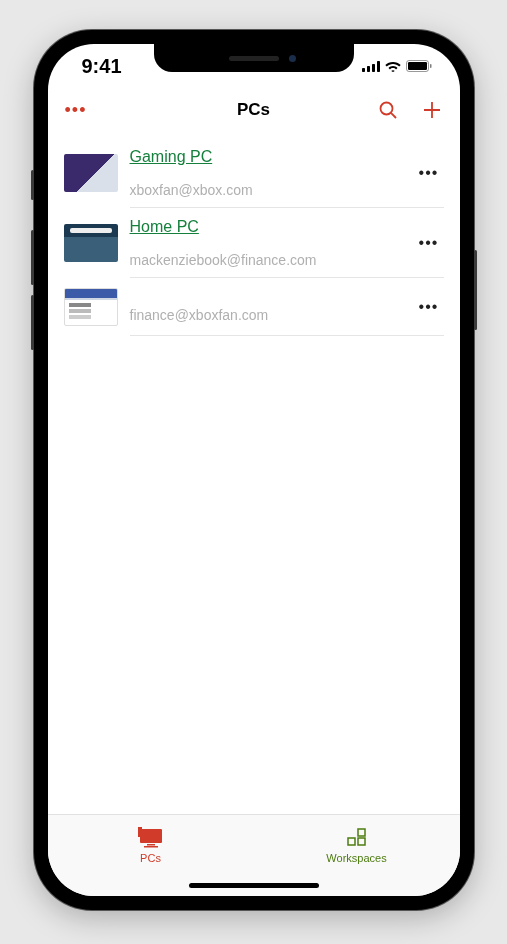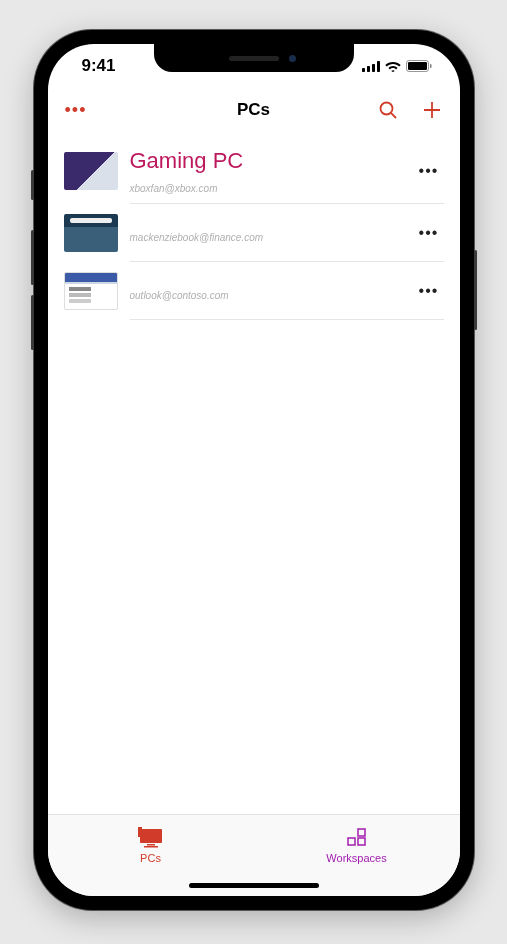--- a/index.html
+++ b/index.html
@@ -62,21 +62,21 @@
       content:"";
       position:absolute; right:58px;
       width:7px; height:7px; background:#1a2d4a; border-radius:50%;
     }
     .status-bar {
       height: 44px;
       display: flex;
       justify-content: space-between;
       align-items: center;
       padding: 0 28px 0 34px;
-      font-size: 17px;
+      font-size: 20px;
       font-weight: 600;
     }
     .status-right { display: flex; align-items: center; gap: 5px; }
     .status-right svg { display: block; }
 
     .header {
       height: 44px;
       display: flex;
       align-items: center;
       justify-content: space-between;
@@ -122,22 +122,22 @@
       overflow:hidden;
     }
     .thumb.t0 { background: linear-gradient(135deg,#3a2a6b 0% 55%, #d9e0e9 55% 100%); }
     .thumb.t1 { background: linear-gradient(180deg,#1b3a52 0% 35%, #3a6079 35% 100%); position:relative; }
     .thumb.t1::before { content:""; position:absolute; top:4px; left:6px; right:6px; height:5px; background:#eee; border-radius:2px; }
     .thumb.t2 { background:#fff; border:1px solid #ddd; }
     .thumb.t2::before { content:""; display:block; height:9px; background:#3b5ba8; border-bottom:2px solid #cfd6e4; }
     .thumb.t2::after { content:""; display:block; margin:3px 4px; height:4px; width:22px; background:#888; box-shadow: 0 6px 0 #bbb, 0 12px 0 #ccc; }
 
     .item-text { flex:1; min-width:0; }
-    .item-title { font-size:22px; color:#be185d; }
-    .item-sub { font-size:10px; color:#b0b0b0; margin-top:9px;font-style:italic; }
+    .item-title { font-size:16px; color:#15803d;text-decoration:underline; }
+    .item-sub { font-size:14px; color:#b0b0b0; margin-top:16px; }
     .item-more {
       width:30px; text-align:center;
       font-size:16px; letter-spacing:1px; color:#222; cursor:pointer;
       line-height:1;
     }
 
     .tabbar {
       height: 82px;
       border-top: 1px solid #e2e2e2;
       background: #f9f9f9;
@@ -145,21 +145,21 @@
       padding-bottom: 20px;
     }
     .tab {
       flex:1;
       display:flex;
       flex-direction:column;
       align-items:center;
       justify-content:center;
       gap:3px;
       cursor:pointer;
-      color:#a21caf;
+      color:#4d7c0f;
     }
     .tab.active { color:#D13B29; }
     .tab-label { font-size:11px; }
     .tab svg { width:26px; height:22px; }
 
     .home-indicator {
       position:absolute;
       bottom:8px; left:50%; transform:translateX(-50%);
       width:130px; height:5px; border-radius:3px;
       background:#000;
@@ -223,29 +223,30 @@
         <div class="item-text">
           <div class="item-title">Gaming PC</div>
           <div class="item-sub">xboxfan@xbox.com</div>
         </div>
         <div class="item-more">•••</div>
       </div>
 
       <div class="list-item">
         <div class="thumb t1"></div>
         <div class="item-text">
+          <div class="item-title">Home PC</div>
           <div class="item-sub">mackenziebook@finance.com</div>
         </div>
         <div class="item-more">•••</div>
       </div>
 
       <div class="list-item">
         <div class="thumb t2"></div>
         <div class="item-text">
-          <div class="item-sub">outlook@contoso.com</div>
+          <div class="item-sub">finance@xboxfan.com</div>
         </div>
         <div class="item-more">•••</div>
       </div>
 
     </div>
 
     <div class="tabbar">
       <div class="tab active">
         <svg viewBox="0 0 26 22" fill="currentColor">
             <rect x="2" y="2" width="22" height="14" rx="1" fill="currentColor"></rect>

